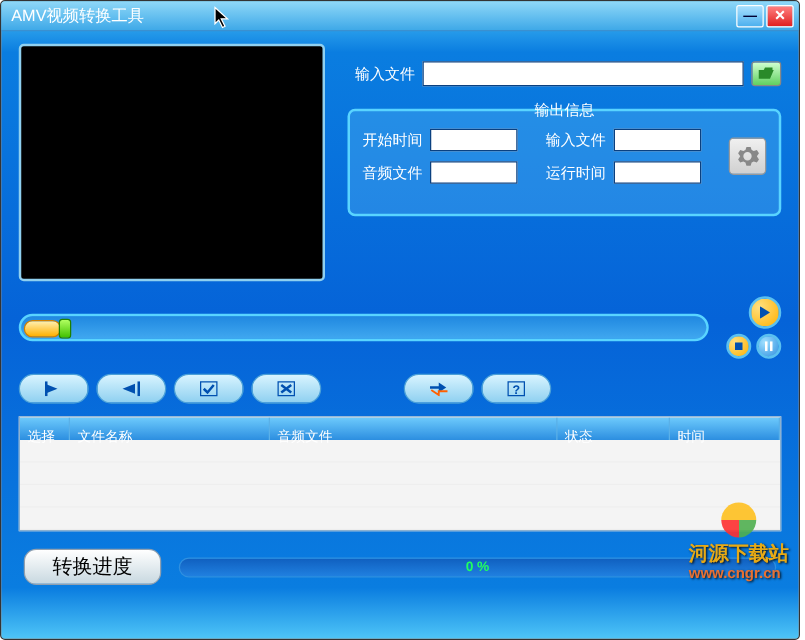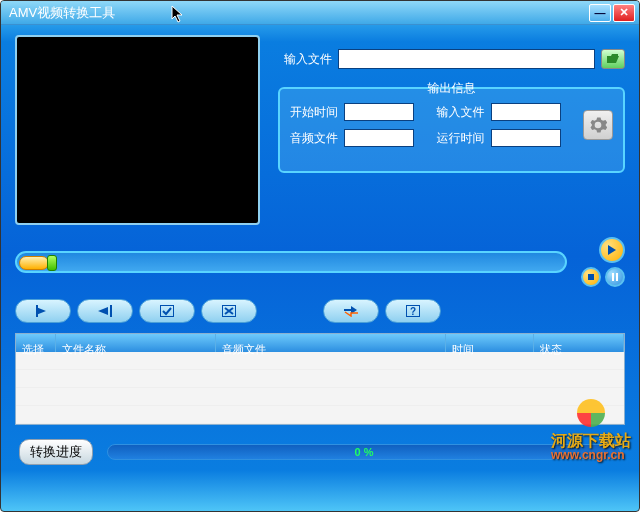--- a/index.html
+++ b/index.html
@@ -38,21 +38,21 @@
 .btn-row { margin-top: 12px; display: flex; gap: 6px; align-items: center; }
 .pill-btn { height: 24px; width: 56px; background: linear-gradient(to bottom, #d8f4ff, #8fd0f0); border: 1px solid #4aa0d8; border-radius: 12px; display: flex; align-items: center; justify-content: center; color: #0050b0; font-weight: bold; font-size: 13px; cursor: pointer; }
 .btn-spacer { width: 54px; }
 .table { margin-top: 10px; background: #f4f4f4; border: 1px solid #8ab0d0; height: 92px; overflow: hidden; }
 .table-header { display: flex; background: linear-gradient(to bottom, #6dcafc, #2c8ee0); height: 18px; }
 .th { color: #fff; font-size: 11px; padding: 8px 6px; border-right: 1px solid #5ab0e8; }
 .th1 { width: 40px; } .th2 { width: 160px; } .th3 { width: 230px; } .th4 { width: 90px; } .th5 { flex: 1; }
 .table-body { background: #f4f4f4; height: 74px; }
 .table-body .row { height: 18px; border-bottom: 1px solid #eee; }
 .footer { margin-top: 14px; display: flex; align-items: center; gap: 14px; padding: 0 4px; }
-.convert-label { background: linear-gradient(to bottom, #fff, #c8d8e0); color: #000; padding: 3px 10px; border-radius: 10px; font-size: 13px; border: 1px solid #90a0b0; }
+.convert-label { background: linear-gradient(to bottom, #fff, #c8d8e0); color: #000; padding: 3px 22px; border-radius: 10px; font-size: 16px; border: 1px solid #90a0b0; }
 .convert-track { flex: 1; height: 16px; background: linear-gradient(to bottom, #1060c0, #2080e0); border: 1px solid #3090e0; border-radius: 8px; position: relative; display: flex; align-items: center; justify-content: center; }
 .convert-pct { color: #20ff60; font-size: 11px; font-weight: bold; }
 .watermark { position: absolute; right: 8px; bottom: 14px; color: #ffb000; font-size: 16px; font-weight: bold; opacity: 0.9; text-shadow: 1px 1px 2px #000; display: flex; align-items: center; gap: 6px; flex-direction: column; }
 .watermark .logo { width: 28px; height: 28px; border-radius: 50%; background: conic-gradient(#ffc020 0 90deg, #50b050 90deg 180deg, #ff3030 180deg 270deg, #ffc020 270deg 360deg); }
 .watermark .txt { display: flex; flex-direction: column; line-height: 1; }
 .watermark .txt2 { font-size: 12px; color: #ff7020; }
 .cursor-arrow { position: absolute; left: 170px; top: 4px; pointer-events: none; }
 </style>
 </head>
 <body>
@@ -170,22 +170,22 @@
             <text x="7" y="10" text-anchor="middle" font-size="10" fill="#0050b0" font-weight="bold">?</text>
           </svg>
       </div>
     </div>
 
     <div class="table">
       <div class="table-header">
         <div class="th th1">选择</div>
         <div class="th th2">文件名称</div>
         <div class="th th3">音频文件</div>
+        <div class="th th4">状态</div>
         <div class="th th5">时间</div>
-        <div class="th th4">状态</div>
       </div>
       <div class="table-body">
         <div class="row"></div>
         <div class="row"></div>
         <div class="row"></div>
         <div class="row"></div>
       </div>
     </div>
 
     <div class="footer">

